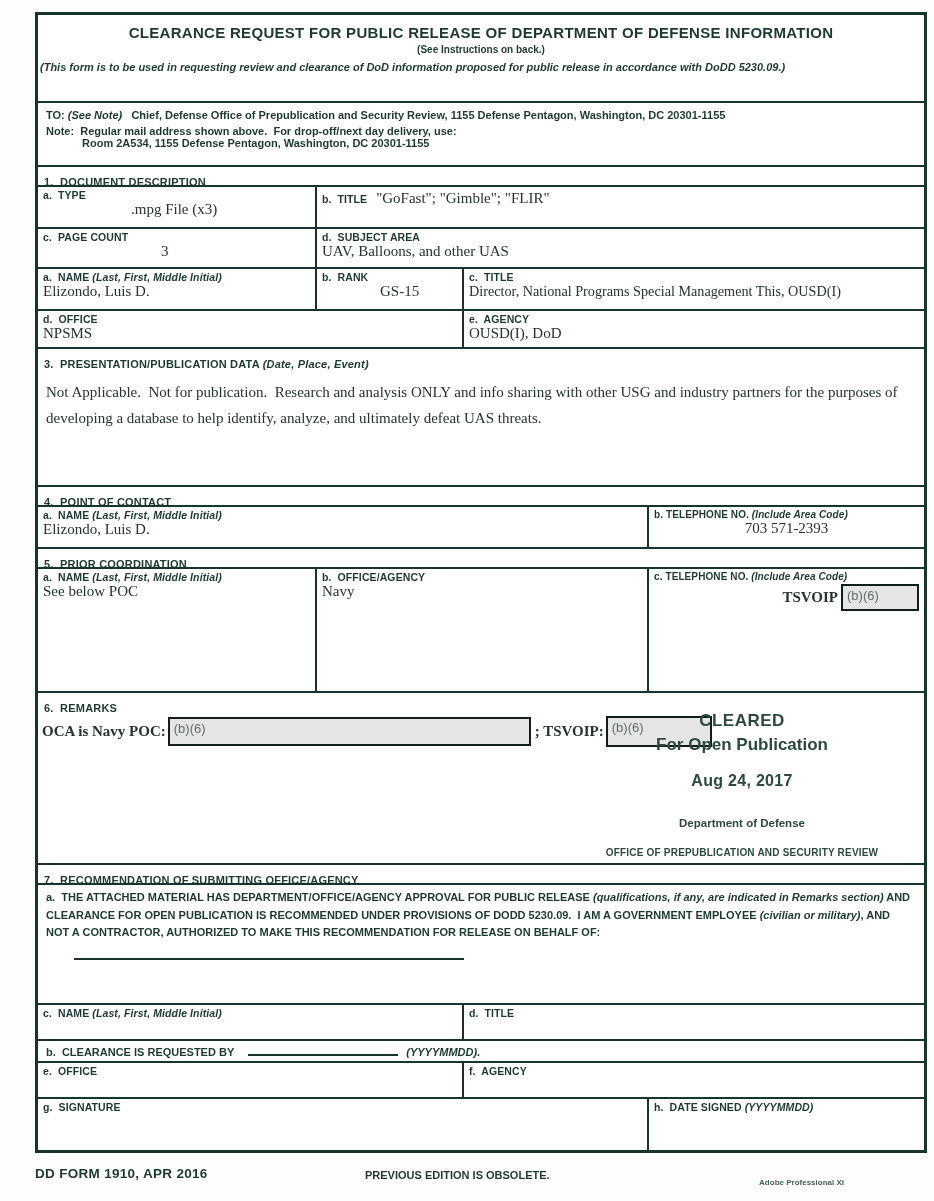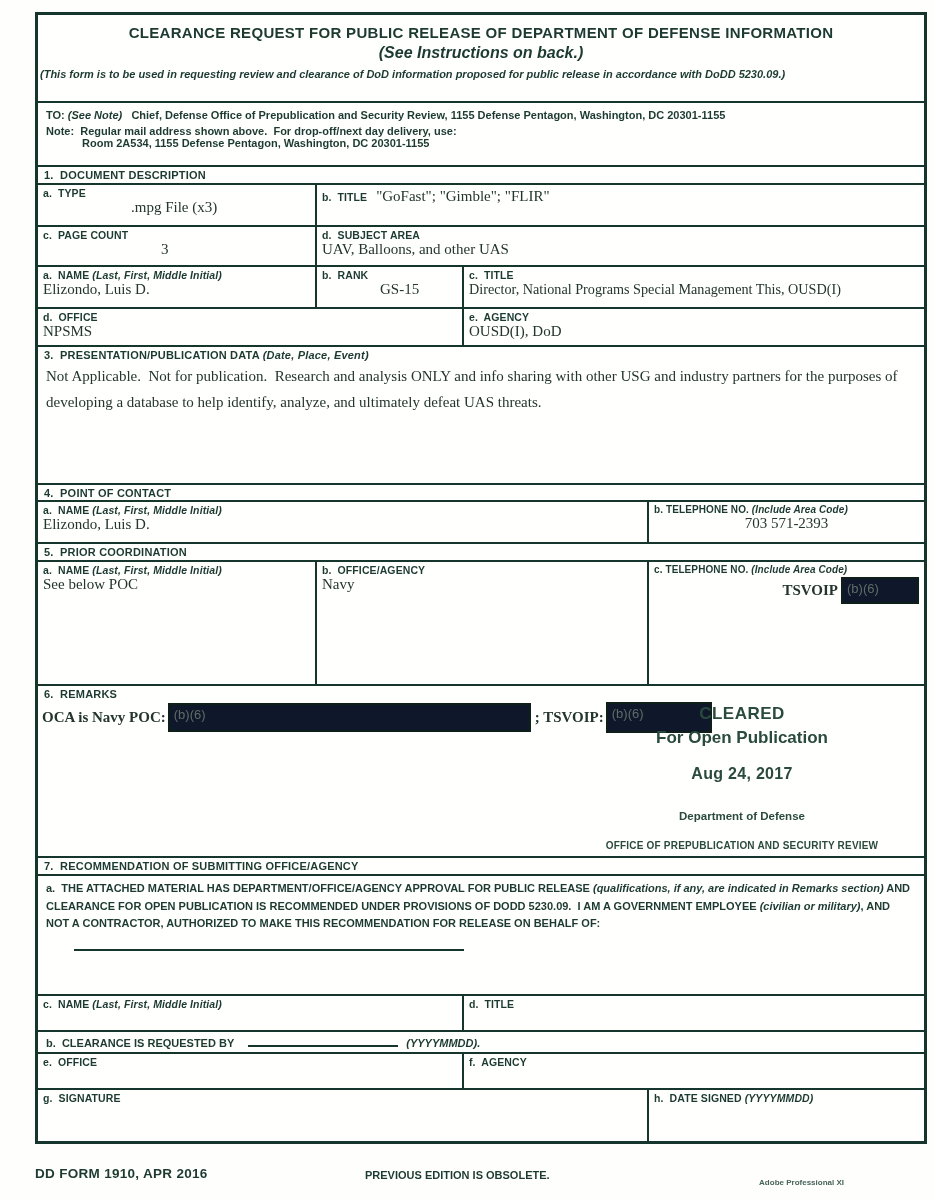--- a/index.html
+++ b/index.html
@@ -19,32 +19,32 @@
     background: #fffffe;
   }
   .row { display: flex; border-top: 2px solid #16352d; position: relative; }
   .row.first { border-top: none; }
   .cell { position: relative; padding: 2px 5px; overflow: hidden; }
   .cell + .cell { border-left: 2px solid #16352d; }
   .grow { flex: 1; }
   .b { white-space: pre-wrap; }
   .lbl { font-size: 10.5px; font-weight: bold; letter-spacing: .1px; }
   .lbl .it, .it { font-style: italic; }
-  .sechead { font-size: 11px; font-weight: bold; padding: 2px 6px; letter-spacing: .2px; }
+  .sechead { font-size: 11px; font-weight: bold; padding: 9px 6px; letter-spacing: .2px; }
   .val { font-family: "Liberation Serif", serif; font-size: 15px; color: #24352f; }
   .title-block { flex-direction: column; text-align: center; padding-top: 9px; }
   .form-title { font-size: 15px; font-weight: bold; letter-spacing: .3px; }
-  .form-subtitle { font-size: 16px; font-weight: bold; font-style: italic; margin-top: 3px; }
+  .form-subtitle { font-size: 10px; font-weight: bold; margin-top: 3px; }
   .usage-note { font-size: 11px; font-weight: bold; font-style: italic; text-align: left; padding: 6px 2px 0 2px; }
   .to-block { flex-direction: column; padding: 6px 8px 0 8px; font-size: 11px; font-weight: bold; }
   .to-line { margin-bottom: 4px; }
   .note-room { padding-left: 36px; }
   .redact {
     display: inline-block; vertical-align: middle;
-    border: 2.5px solid #0e1f1a; background: #0f172a;
+    border: 2.5px solid #0e1f1a; background: #e5e5e5;
     font-size: 13px; color: #5f6d68; font-weight: normal;
     font-family: "Liberation Sans", sans-serif;
     padding: 1px 4px; line-height: 1.4; text-align: left;
   }
   .stamp {
     position: absolute; top: 18px; right: 6px; width: 352px;
     text-align: center; color: #2a4a3d;
   }
   .stamp-l1 { font-size: 17px; font-weight: bold; letter-spacing: .5px; }
   .stamp-l2 { font-size: 17px; font-weight: bold; margin-top: 4px; }

